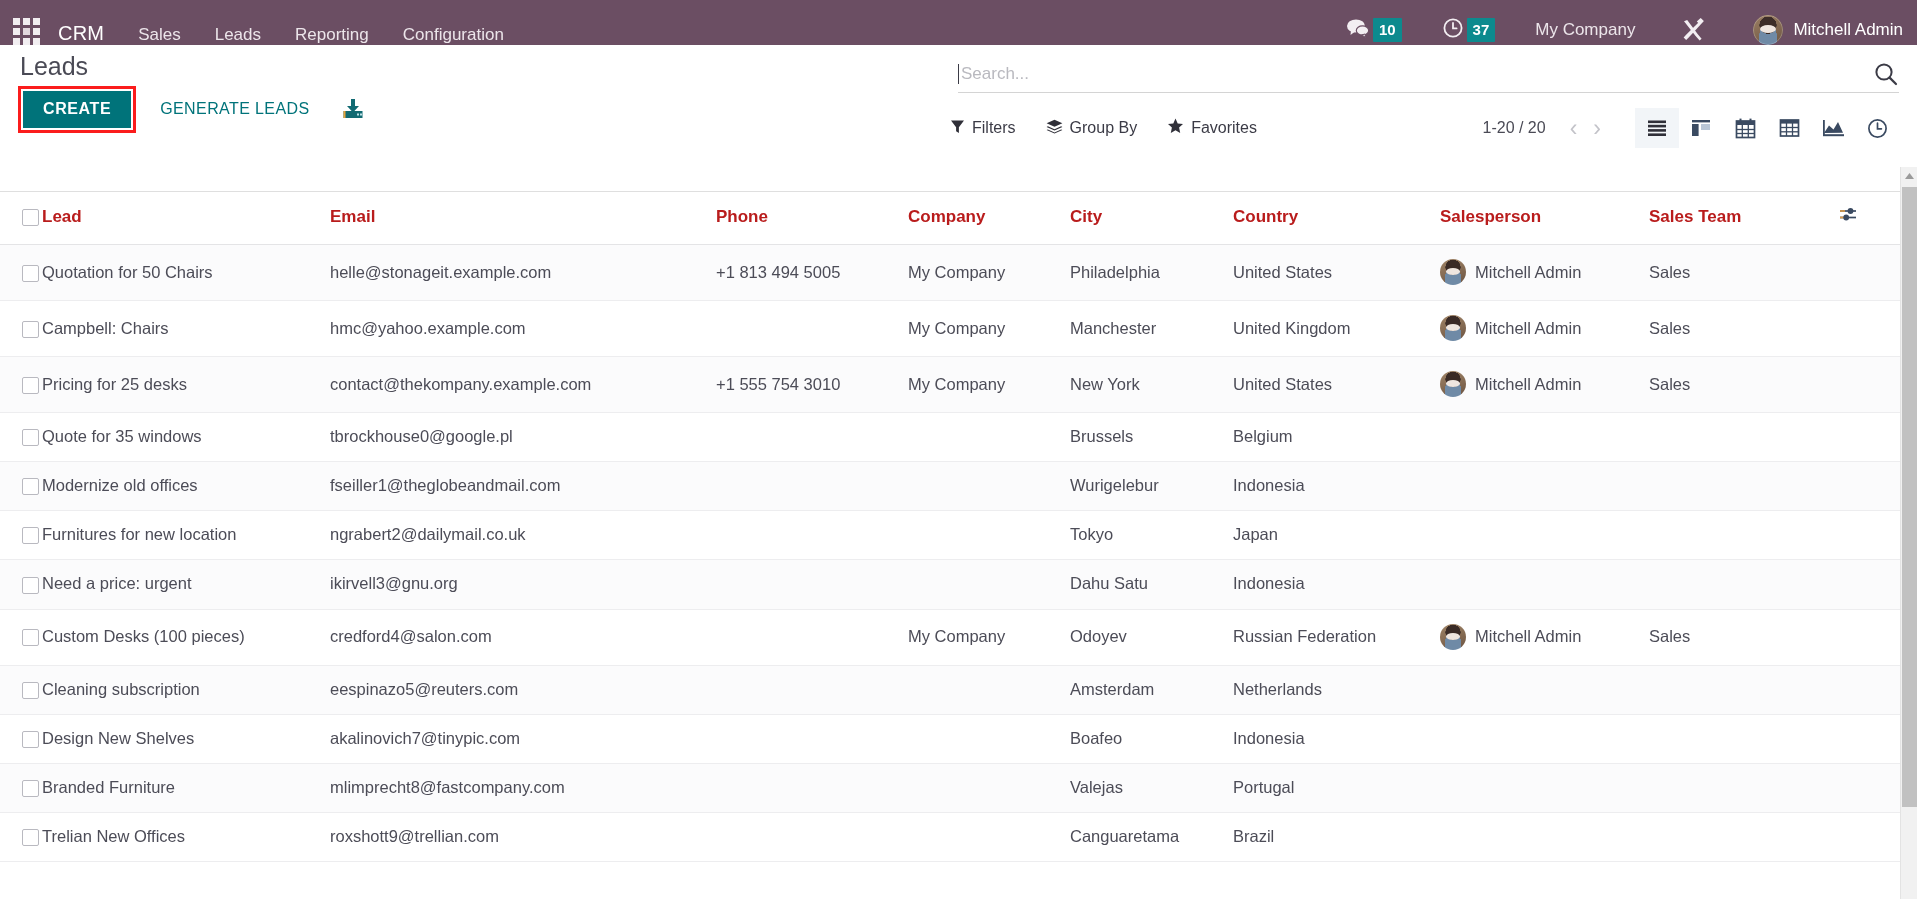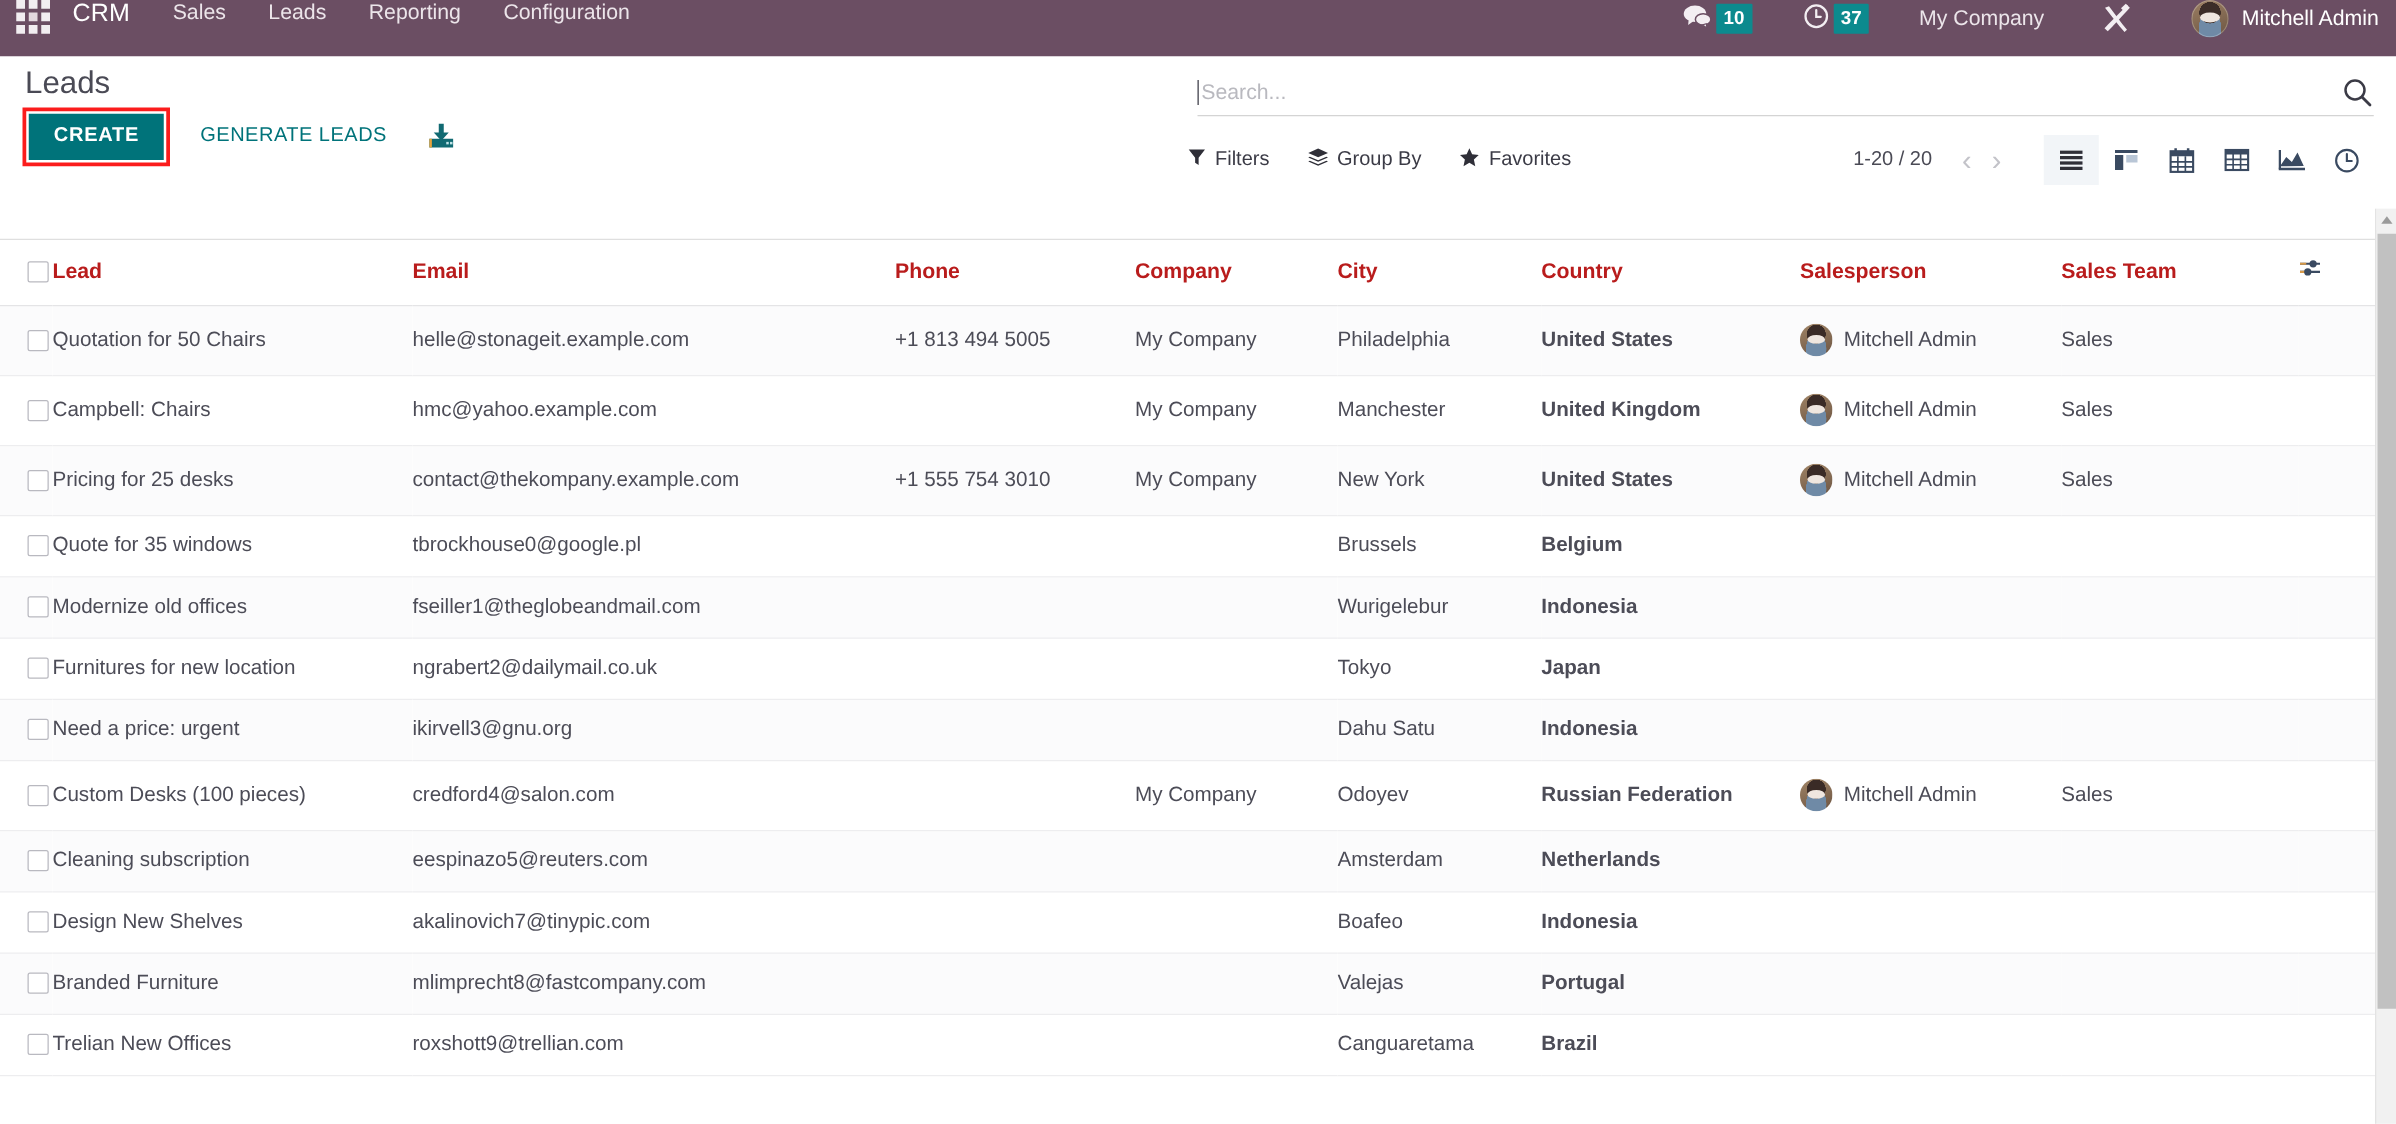--- a/index.html
+++ b/index.html
@@ -11,21 +11,21 @@
     background: #ffffff;
     font-family: "Liberation Sans", sans-serif;
     -webkit-font-smoothing: antialiased;
   }
 
   
   .navbar {
     height: 45px;
     background: #6b4e63;
     display: flex;
-    align-items: flex-start;
+    align-items: flex-end;
     color: #f0ebee;
     font-size: 18px;
     position: relative;
     z-index: 30;
   }
   .apps-grid {
     display: grid;
     grid-template-columns: repeat(3, 7px);
     grid-template-rows: repeat(3, 7px);
     gap: 3px;
@@ -239,21 +239,21 @@
     text-overflow: ellipsis;
   }
   tbody tr:nth-child(odd) { background: #fbfbfc; }
   tbody tr:nth-child(even) { background: #ffffff; }
   .col-cb { width: 42px; padding-left: 22px !important; }
   .col-lead { width: 288px; }
   .col-email { width: 386px; }
   .col-phone { width: 192px; }
   .col-company { width: 162px; }
   .col-city { width: 163px; }
-  .col-country { width: 207px; font-weight: bold; }
+  .col-country { width: 207px; }
   .col-person { width: 209px; }
   .col-team { width: 190px; }
   .col-opt { width: 63px; text-align: right; padding-right: 20px !important; }
   .cb {
     width: 17px; height: 17px;
     border: 1px solid #b9b9c0;
     background: #fff;
     border-radius: 2px;
     display: inline-block;
     cursor: pointer;

